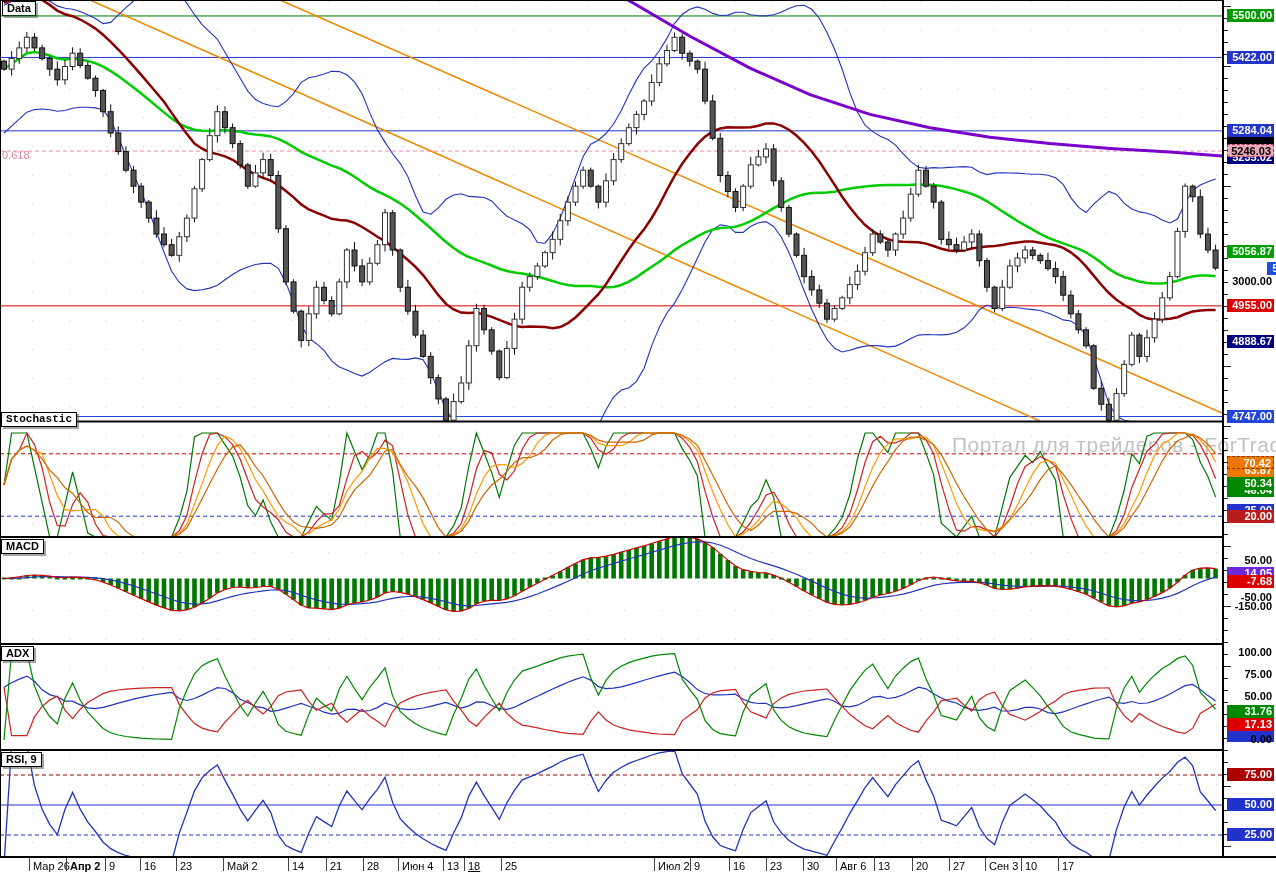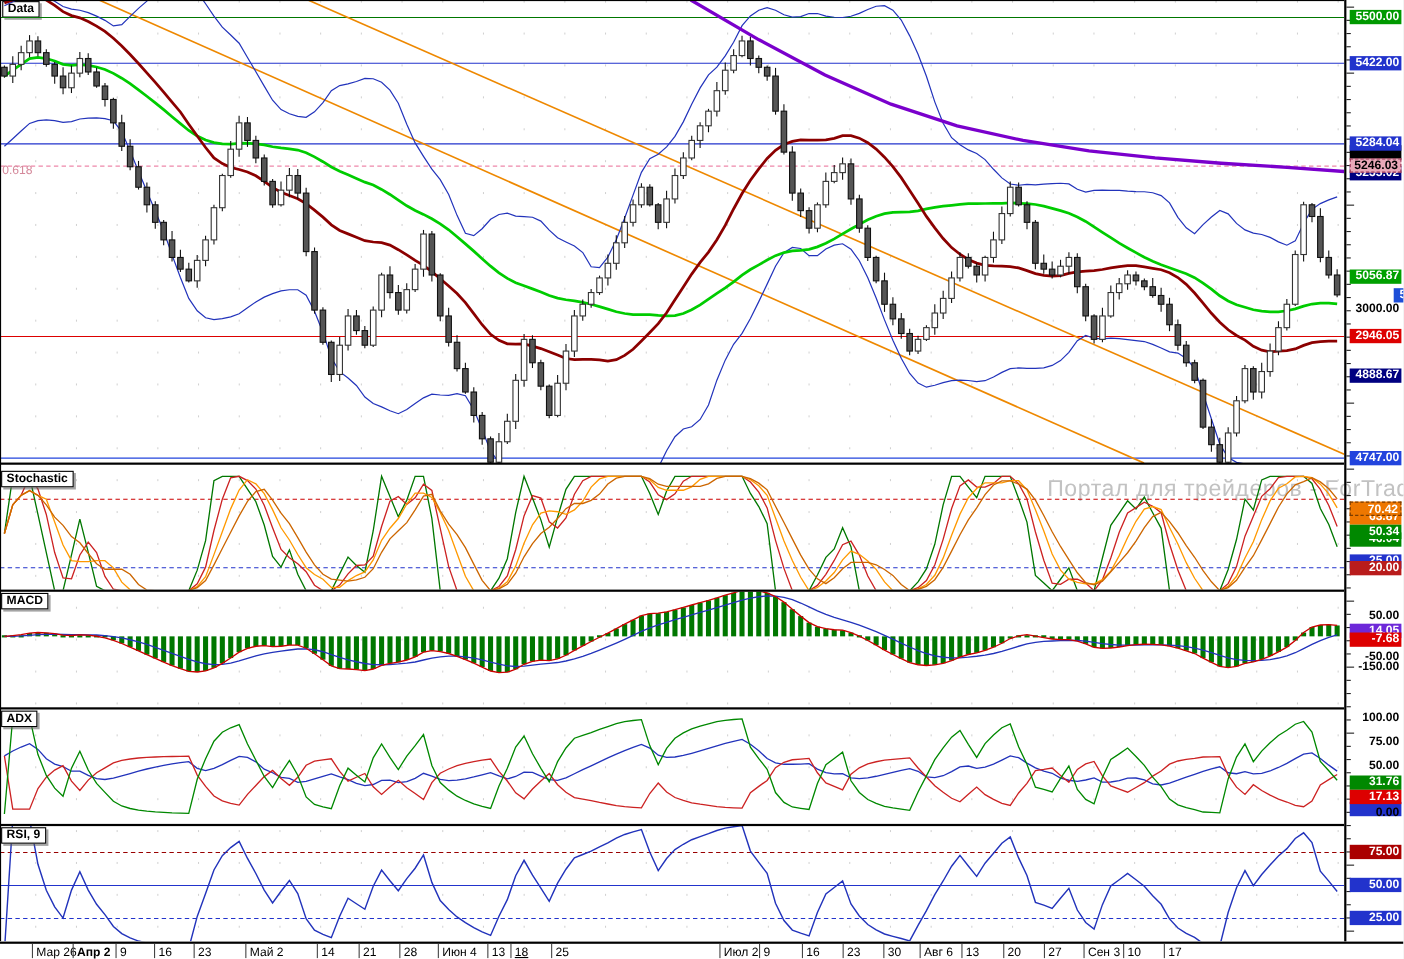--- a/index.html
+++ b/index.html
@@ -8,21 +8,21 @@
   #plot{position:absolute;left:0;top:0;width:1222px;height:856px;z-index:0;
         background-image:radial-gradient(circle,#cfcfcf 0.9px,transparent 1px);
         background-size:37px 29px;background-position:14px 16px;}
   #chart{position:absolute;left:0;top:0;z-index:2;pointer-events:auto;}
   #watermark{position:absolute;top:433px;left:952px;width:320px;z-index:1;
         font-size:21px;color:#c2c2c2;white-space:nowrap;letter-spacing:.5px;}
   .tab{position:absolute;background:#ffffff;border:1px solid #000;
        box-shadow:2px 2px 0 rgba(90,90,90,.55);font-weight:bold;font-size:11px;
        line-height:13px;height:13px;padding:0 4px;color:#000;}
   .tab-main{left:2px;top:1px;z-index:1;}
-  .tab-stoch{left:1px;top:428px;z-index:5;}
+  .tab-stoch{left:1px;top:412px;z-index:5;font-family:Liberation Mono, monospace;}
   .tab-macd{left:1px;top:539px;z-index:5;}
   .tab-adx{left:1px;top:646px;z-index:5;}
   .tab-rsi{left:1px;top:752px;z-index:5;}
   #fib-label{position:absolute;left:2px;top:149px;z-index:3;font-size:11px;color:#d4889a;}
   #axis{position:absolute;left:1222px;top:0;width:54px;height:856px;z-index:4;
         border-left:2px solid #000;box-sizing:border-box;padding-left:48px;}
   .axlabel{position:absolute;left:3px;width:47px;height:13px;line-height:13px;
         font-size:11px;font-weight:bold;text-align:right;padding-right:2px;
         box-sizing:border-box;white-space:nowrap;}
   .tick{position:absolute;left:0;height:1px;background:#222;}
@@ -658,21 +658,21 @@
       <div class="tick" style="top: 846px; width: 7px;"></div>
       <div class="axlabel" style="top: 9px; color: rgb(255, 255, 255); background: rgb(0, 153, 0);">5500.00</div>
       <div class="axlabel" style="top: 51px; color: rgb(255, 255, 255); background: rgb(34, 51, 204);">5422.00</div>
       <div class="axlabel" style="top: 132px; color: rgb(255, 255, 255); background: rgb(0, 0, 0);"></div>
       <div class="axlabel" style="top: 124px; color: rgb(255, 255, 255); background: rgb(34, 51, 204);">5284.04</div>
       <div class="axlabel" style="top: 151px; color: rgb(255, 255, 255); background: rgb(0, 0, 128);">5235.02</div>
       <div class="axlabel" style="top: 144px; color: rgb(0, 0, 0); background: rgb(234, 168, 184); border: 1px dashed rgb(153, 51, 85);">5246.03</div>
       <div class="axlabel" style="top: 245px; color: rgb(255, 255, 255); background: rgb(0, 160, 0);">5056.87</div>
       <div class="axlabel" style="top: 262px; color: rgb(255, 255, 255); background: #1d4ed8; margin-left: 40px;">5026.00</div>
       <div class="axlabel" style="top: 275px; color: rgb(0, 0, 0);">3000.00</div>
-      <div class="axlabel" style="top: 299px; color: rgb(255, 255, 255); background: rgb(221, 0, 0);">2946.05</div>
+      <div class="axlabel" style="top: 299px; color: rgb(255, 255, 255); background: rgb(221, 0, 0);">4955.00</div>
       <div class="axlabel" style="top: 335px; color: rgb(255, 255, 255); background: rgb(0, 0, 128);">4888.67</div>
       <div class="axlabel" style="top: 410px; color: rgb(255, 255, 255); background: rgb(34, 68, 221);">4747.00</div>
       <div class="axlabel" style="top: 464px; color: rgb(255, 255, 255); background: rgb(238, 119, 0);">63.87</div>
       <div class="axlabel" style="top: 456px; color: rgb(255, 255, 255); background: rgb(238, 119, 0); border: 1px dashed rgb(122, 60, 0);">70.42</div>
       <div class="axlabel" style="top: 484px; color: rgb(255, 255, 255); background: rgb(0, 136, 0);">46.04</div>
       <div class="axlabel" style="top: 477px; color: rgb(255, 255, 255); background: rgb(0, 136, 0);">50.34</div>
       <div class="axlabel" style="top: 504px; color: rgb(255, 255, 255); background: rgb(34, 51, 204);">25.00</div>
       <div class="axlabel" style="top: 510px; color: rgb(255, 255, 255); background: #b91c1c;">20.00</div>
       <div class="axlabel" style="top: 554px; color: rgb(0, 0, 0);">50.00</div>
       <div class="axlabel" style="top: 567px; color: rgb(255, 255, 255); background: #6d28d9;">14.05</div>

